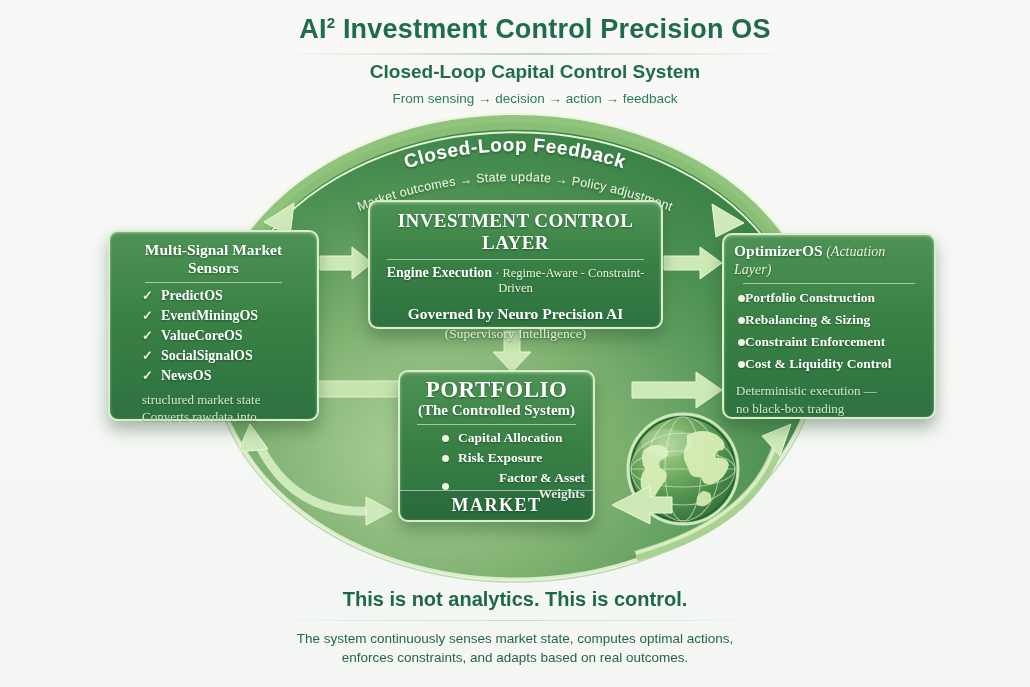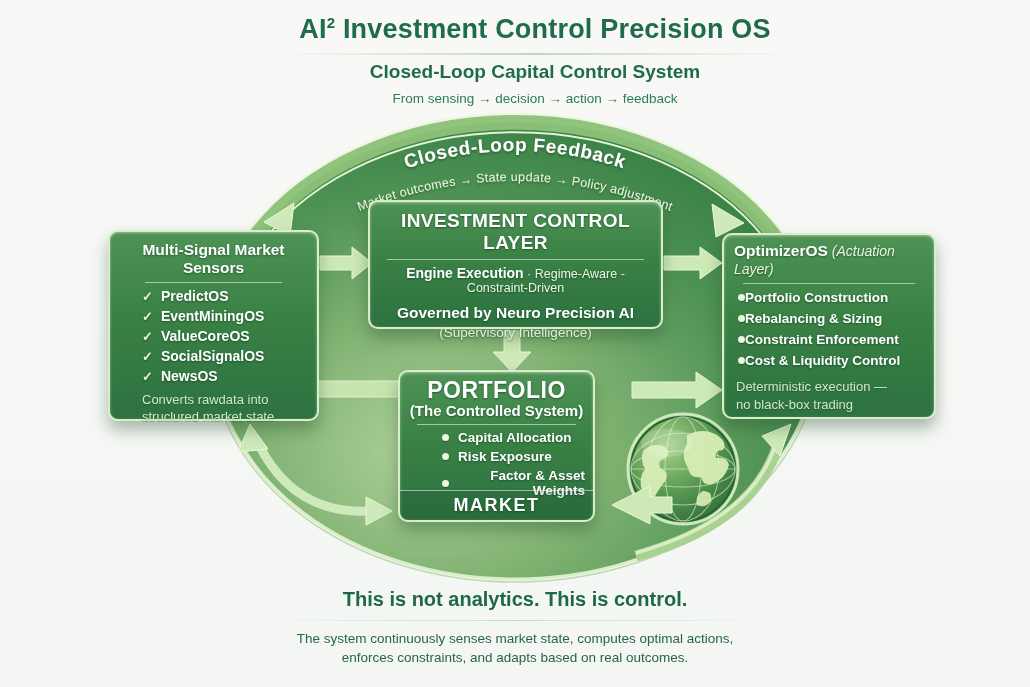--- a/index.html
+++ b/index.html
@@ -12,21 +12,21 @@
   .hdr-rule{height:2px;width:520px;margin:8px auto 6px auto;
             background:linear-gradient(90deg,rgba(160,200,170,0) 0%,#bcd8c4 50%,rgba(160,200,170,0) 100%);}
   .hdr-sub{font-size:19px;font-weight:700;color:#1f6b4e;margin-top:2px;}
   .hdr-tag{font-size:13.5px;color:#2e7c55;margin-top:8px;}
   
   .diagram-svg{position:absolute;left:0;top:0;width:1030px;height:687px;}
   
   .box{position:absolute;box-sizing:border-box;border-radius:10px;border:2px solid #d8eec6;
        background:linear-gradient(180deg,#4e9355 0%,#3a8145 45%,#2d7240 100%);
        box-shadow:0 9px 16px rgba(40,80,45,.38), inset 0 1px 3px rgba(255,255,255,.45);
-       color:#fff;text-shadow:0 1px 2px rgba(10,50,25,.55);}
+       color:#fff;text-shadow:0 1px 2px rgba(10,50,25,.55);font-family:Liberation Serif, serif;}
   .divline{border:0;border-top:1px solid rgba(255,255,255,.55);margin:5px 9px;}
   
   .box-sensors{left:108px;top:230px;width:211px;height:191px;padding:9px 26px;}
   .box-sensors .b-title{font-size:15.5px;font-weight:700;text-align:center;}
   .s-item{display:flex;align-items:center;gap:8px;margin:4px 0 0 6px;font-size:14px;font-weight:700;}
   .check{color:#eaf6da;font-size:13px;font-weight:700;}
   .s-note{margin:7px 0 0 6px;font-size:13px;line-height:17px;color:#d3e9c6;font-weight:400;
           text-shadow:0 1px 1px rgba(10,50,25,.35);}
   
   .box-control{left:368px;top:200px;width:295px;height:129px;padding:8px 8px;text-align:center;}
@@ -161,22 +161,22 @@
     </div>
     <div class="s-item">
       <span class="check">✓</span>
       <span>SocialSignalOS</span>
     </div>
     <div class="s-item">
       <span class="check">✓</span>
       <span>NewsOS</span>
     </div>
     <div class="s-note">
+      <div>struclured market state</div>
       <div>Converts rawdata into</div>
-      <div>struclured market state</div>
     </div>
   </div>
 
   <div class="box box-control">
     <div class="b-title">INVESTMENT CONTROL LAYER</div>
     <hr class="divline">
     <div class="engine-line"><span class="eng">Engine Execution</span><span> · Regime-Aware - Constraint-Driven</span></div>
     <div class="governed">Governed by Neuro Precision AI</div>
     <div class="governed-sub">(Supervisory Intelligence)</div>
   </div>

